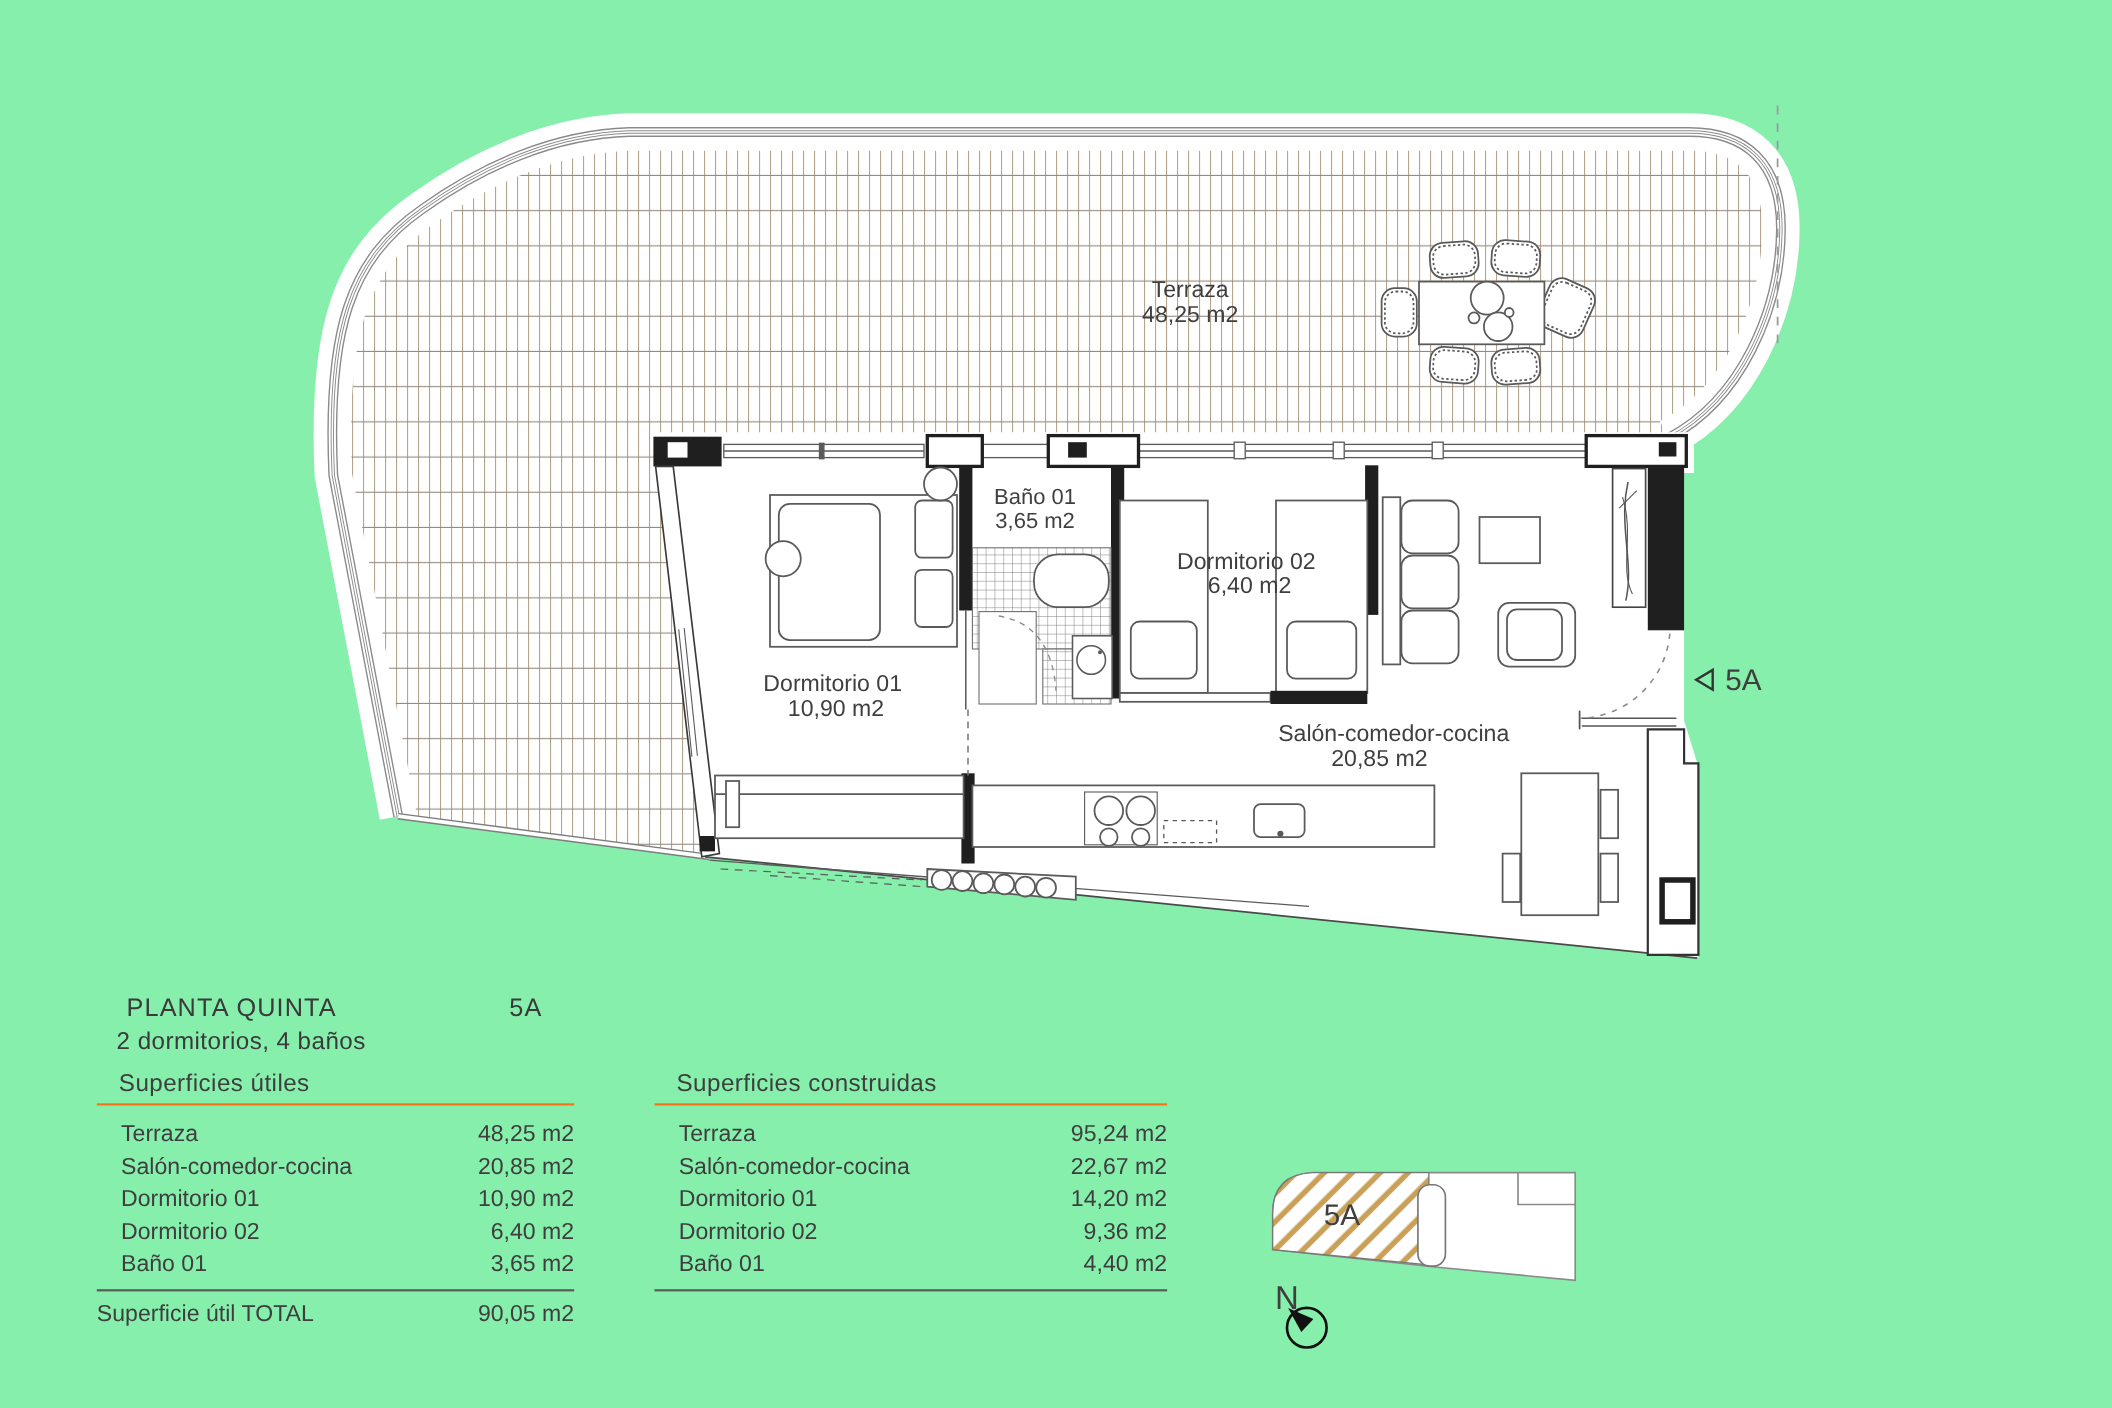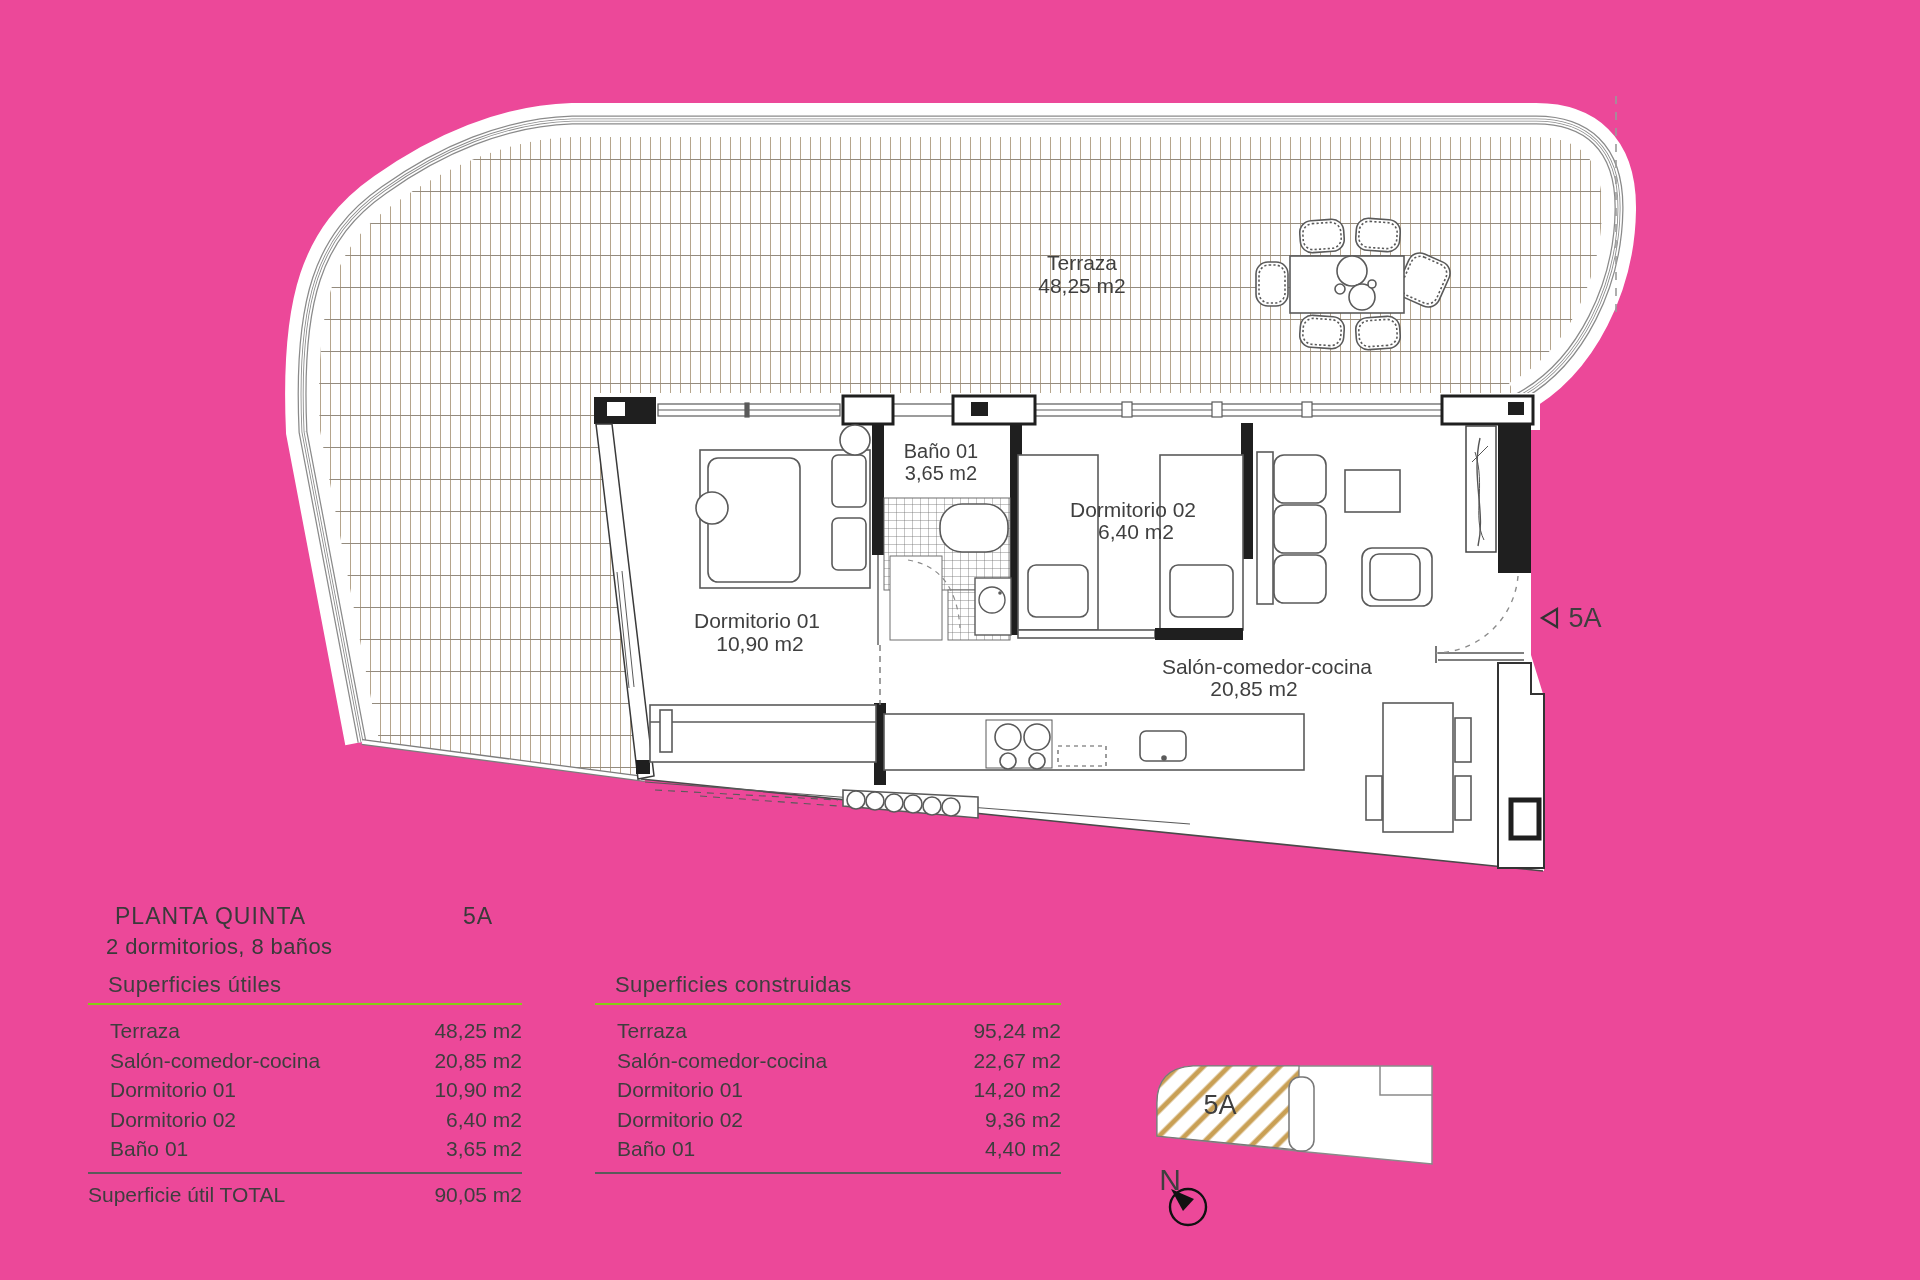--- a/index.html
+++ b/index.html
@@ -1,30 +1,30 @@
 <!DOCTYPE html>
 <html><head>
 <meta charset="utf-8">
 <style>
   html,body{margin:0;padding:0;background:#ffffff;}
   #canvas{
-    position:relative;width:1920px;height:1280px;background:#ec4899;overflow:hidden;
+    position:relative;width:1920px;height:1280px;background:#86efac;overflow:hidden;
     font-family:"Liberation Sans", sans-serif;color:#3e3e3e;
   }
   #plan-svg{position:absolute;left:0;top:0;}
   .svg-label{font-family:"Liberation Sans", sans-serif;fill:#3f3f3f;}
   
   .title-row{position:absolute;top:903px;left:0;width:100%;font-size:23px;letter-spacing:1px;color:#3a3a3a;}
   .floor-title{position:absolute;left:115px;top:0;}
   .unit-code{position:absolute;left:463px;top:0;}
   .subtitle{position:absolute;left:106px;top:934px;font-size:22px;color:#3a3a3a;letter-spacing:0.4px;}
   .area-table{position:absolute;top:970px;font-size:21px;color:#3e3e3e;}
   .area-table.useful{left:88px;width:434px;}
   .area-table.built{left:595px;width:466px;}
-  .table-header{padding-left:20px;line-height:30px;font-size:22px;padding-bottom:3px;border-bottom:2px solid #84cc16;letter-spacing:0.4px;}
+  .table-header{padding-left:20px;line-height:30px;font-size:22px;padding-bottom:3px;border-bottom:2px solid #f97316;letter-spacing:0.4px;}
   .table-rows{margin-top:11px;}
   .area-row{display:flex;justify-content:space-between;height:29.6px;line-height:29.6px;padding-left:22px;}
   .area-row .cell-value{text-align:right;}
   .total-divider{border-top:2px solid #5a5a5a;margin-top:8px;}
   .total-row{display:flex;justify-content:space-between;margin-top:6px;line-height:30px;font-size:21px;}
 </style>
 </head>
 <body>
 
 <div id="canvas">
@@ -252,21 +252,21 @@
         <circle cx="1188" cy="1207" r="18" fill="none" stroke="#111111" stroke-width="2.4"></circle>
         <polygon points="1171,1189 1194,1199 1183,1211" fill="#111111"></polygon>
       </g>
     </g>
   </svg>
 
   <div class="title-row">
     <span class="floor-title">PLANTA QUINTA</span>
     <span class="unit-code">5A</span>
   </div>
-  <div class="subtitle">2 dormitorios, 8 baños</div>
+  <div class="subtitle">2 dormitorios, 4 baños</div>
 
   <div class="area-table useful">
     <div class="table-header">Superficies útiles</div>
     <div class="table-rows">
       <div class="area-row">
         <span class="cell-label">Terraza</span>
         <span class="cell-value">48,25 m2</span>
       </div>
       <div class="area-row">
         <span class="cell-label">Salón-comedor-cocina</span>

